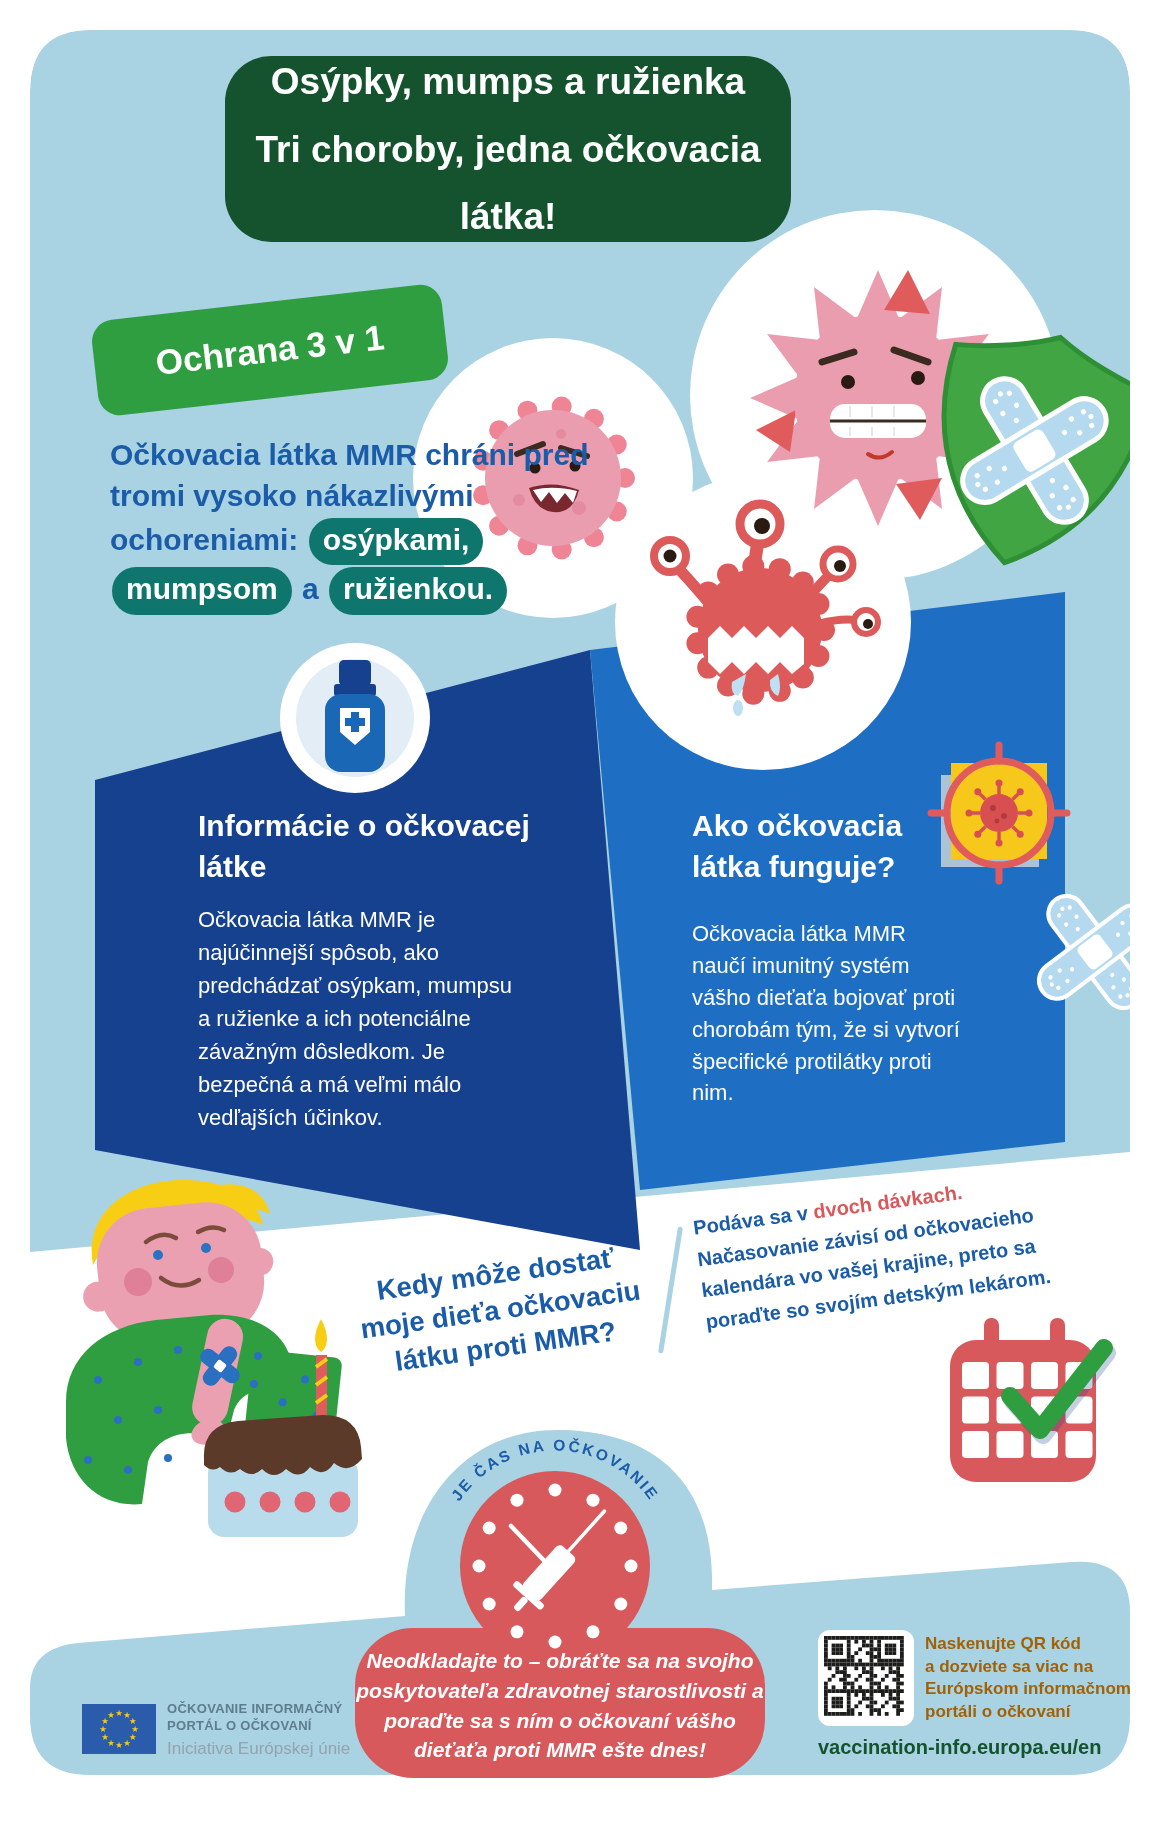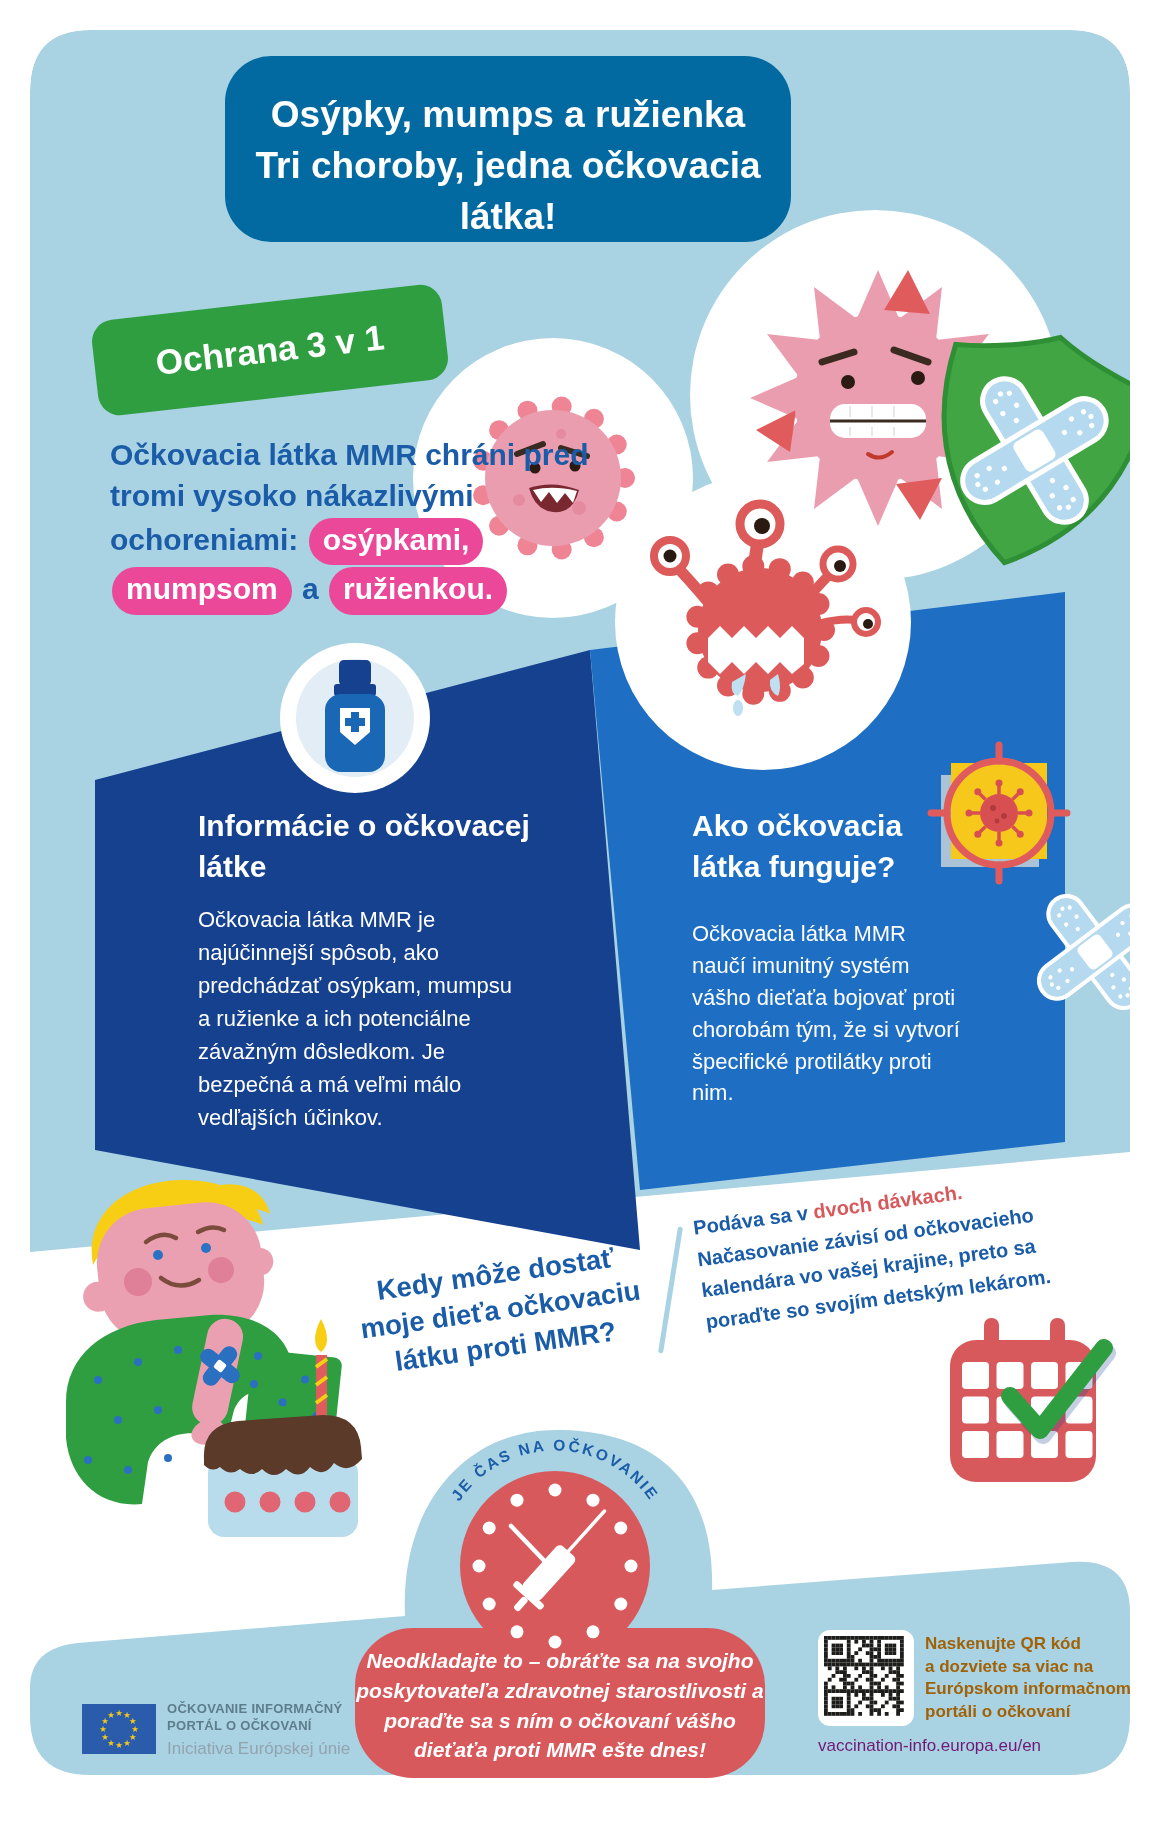--- a/index.html
+++ b/index.html
@@ -1,40 +1,40 @@
 <!DOCTYPE html>
 <html><head>
 <meta charset="utf-8">
 <style>
   html,body{margin:0;padding:0;background:#fff;}
   .poster{position:relative;width:1160px;height:1829px;background:#fff;overflow:hidden;
           font-family:"Liberation Sans","DejaVu Sans",sans-serif;}
   .abs{position:absolute;}
   svg.bgart{position:absolute;left:0;top:0;z-index:1;}
   .txt{z-index:3;}
-  .title-box{left:225px;top:56px;width:566px;height:186px;background:#0369a1;border-radius:46px;
-             display:flex;flex-direction:column;justify-content:flex-end;align-items:center;}
+  .title-box{left:225px;top:56px;width:566px;height:186px;background:#14532d;border-radius:46px;
+             display:flex;flex-direction:column;justify-content:space-between;align-items:center;}
   .title-box div{color:#fff;font-weight:bold;font-size:37px;line-height:51px;text-align:center;}
   .badge{left:94px;top:302px;width:352px;height:96px;background:#2f9e41;border-radius:22px;
          transform:rotate(-6.5deg);display:flex;align-items:center;justify-content:center;
          color:#fff;font-weight:bold;font-size:35px;}
   .intro{left:110px;top:434px;width:490px;color:#1a5ca8;font-weight:bold;font-size:30px;line-height:1.38;}
-  .pill{display:inline-block;background:#ec4899;color:#fff;border-radius:24px;padding:1px 14px 5px;margin:1px 2px;}
+  .pill{display:inline-block;background:#0f766e;color:#fff;border-radius:24px;padding:1px 14px 5px;margin:1px 2px;}
   .panel-title{color:#fff;font-weight:bold;font-size:30px;line-height:1.35;}
   .panel-body{color:#fff;font-size:22px;line-height:1.5;}
   .question{left:348px;top:1256px;width:305px;transform:rotate(-8deg);color:#1a5ca8;
             font-weight:bold;font-size:27.5px;line-height:1.32;text-align:center;}
   .divider{left:668px;top:1226px;width:5px;height:128px;background:#a9d2e3;transform:rotate(9deg);border-radius:3px;}
   .answer{left:698px;top:1188px;width:368px;transform:rotate(-7.6deg);color:#1a5ca8;
           font-weight:bold;font-size:20px;line-height:1.58;}
   .answer .hl{color:#d8595c;}
   .cta-text{left:350px;top:1646px;width:420px;color:#fff;font-weight:bold;font-size:21px;
             line-height:1.42;text-align:center;font-style:italic;}
   .qr-caption{left:925px;top:1633px;width:210px;color:#a16207;font-weight:bold;font-size:17px;line-height:22.5px;}
-  .qr-url{left:818px;top:1736px;width:330px;color:#701a75;font-weight:normal;font-size:17px;cursor:pointer;}
+  .qr-url{left:818px;top:1736px;width:330px;color:#14532d;font-weight:bold;font-size:20px;cursor:pointer;}
   .footer-text{left:167px;top:1701px;width:260px;}
   .footer-text .org{color:#5e7d8c;font-weight:bold;font-size:13px;line-height:16.5px;letter-spacing:.3px;}
   .footer-text .sub{color:#93a4ae;font-size:17px;margin-top:5px;}
 </style>
 </head>
 <body>
 
 <div class="poster">
 
 <svg class="bgart" width="1160" height="1829" viewBox="0 0 1160 1829" xmlns="http://www.w3.org/2000/svg">

